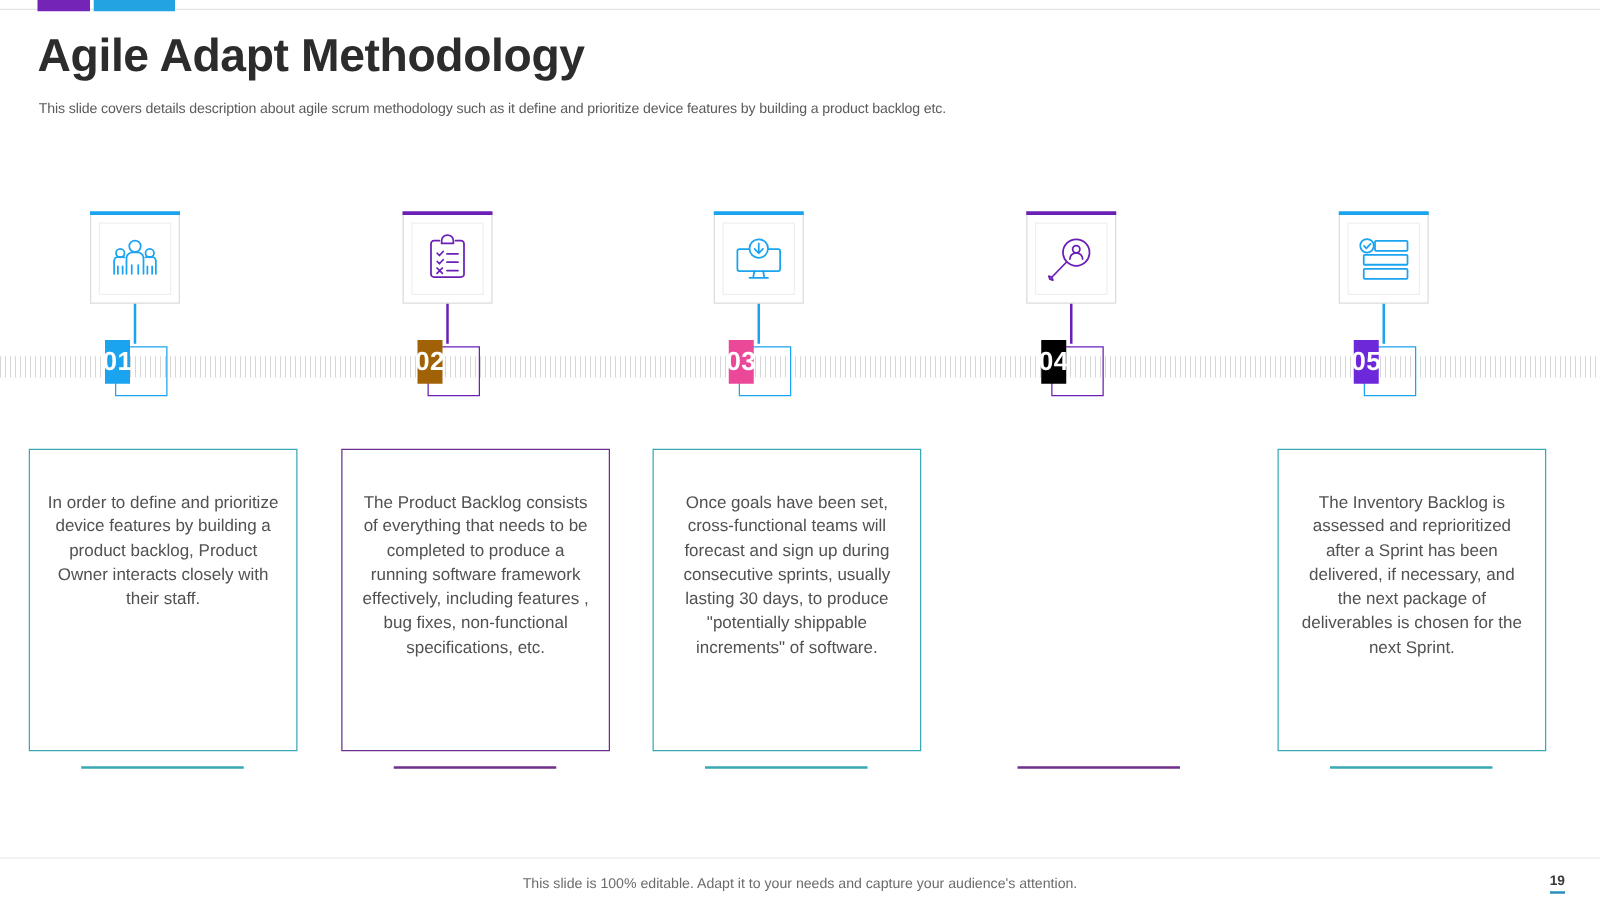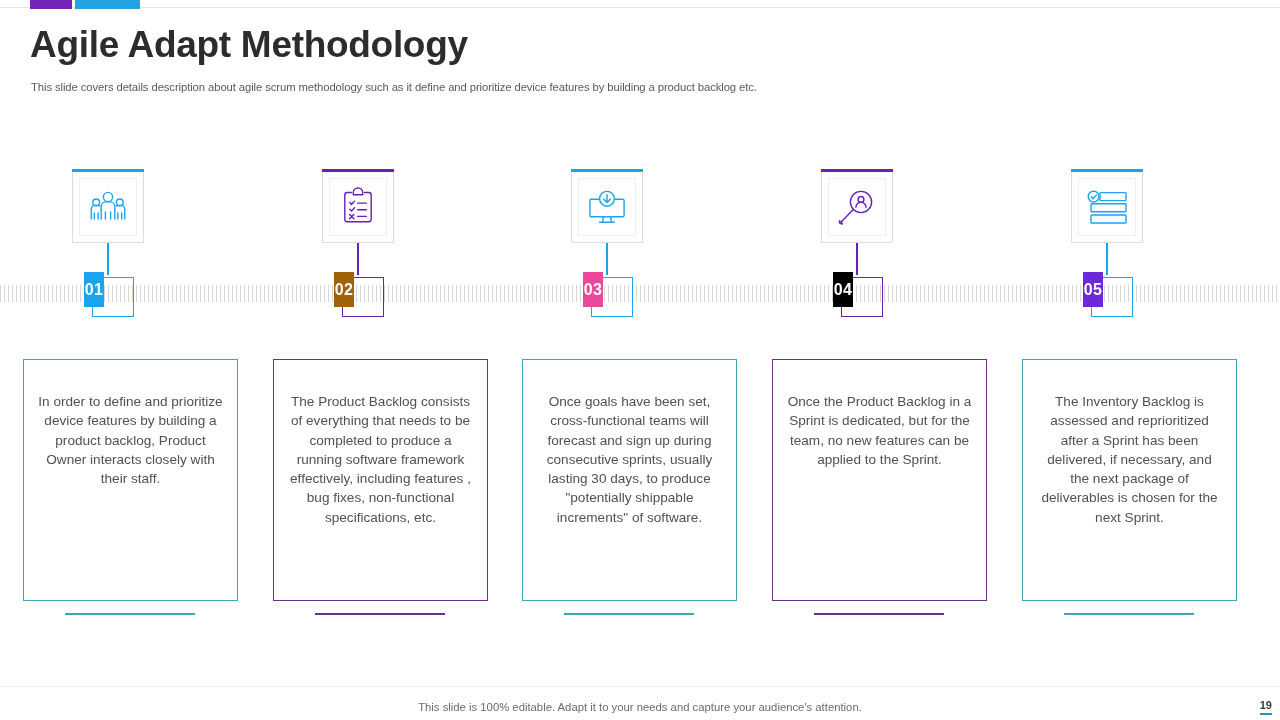--- a/index.html
+++ b/index.html
@@ -128,21 +128,21 @@
     background: transparent;
   }
   .badge-fill {
     position: absolute;
     left: 0; top: 0;
     width: 20px; height: 35px;
     display: flex;
     align-items: center;
     justify-content: center;
     color: #ffffff;
-    font-size: 16px;
+    font-size: 21px;
     font-weight: bold;
     letter-spacing: 0.3px;
   }
 
   
   .text-card {
     position: absolute;
     top: 359px;
     left: 6px;
     width: 215px;
@@ -177,21 +177,21 @@
   #footer-note {
     position: absolute;
     left: 0; top: 701px;
     width: 1280px;
     text-align: center;
     font-size: 11.3px;
     color: #6b6b6b;
   }
   #page-number {
     position: absolute;
-    right: 8px; top: 699px;
+    right: 28px; top: 699px;
     font-size: 11px;
     font-weight: bold;
     color: #3b3b3b;
     padding-bottom: 2px;
     border-bottom: 2px solid #2a8fbd;
   }
 </style>
 </head>
 <body>
 
@@ -289,23 +289,20 @@
             <path d="M18.9 20.2c0-2.8 2.3-5 5.1-5s5.1 2.2 5.1 5" fill="none" stroke="#6a1fb5" stroke-width="1.4" stroke-linecap="round" stroke-linejoin="round"></path>
             <circle cx="24" cy="12.4" r="2.9" fill="none" stroke="#6a1fb5" stroke-width="1.4" stroke-linecap="round" stroke-linejoin="round"></circle>
           </svg>
         </div>
       </div>
       <div class="connector" style="background:#6a1fb5"></div>
       <div class="badge-wrap">
         <div class="badge-outline" style="border-color:#6a1fb5"></div>
         <div class="badge-fill" style="background:#000000">04</div>
       </div>
-      <div class="text-card" style="border-color:#6f2f8f">
-        <p>Once the Product Backlog in a Sprint is dedicated, but for the team, no new features can be applied to the Sprint.</p>
-      </div>
       <div class="card-underline" style="background:#6f2f8f"></div>
     </div>
     <div class="step" style="left: 1016px;">
       <div class="icon-card">
         <div class="icon-card-top" style="background:#1aa3ef"></div>
         <div class="icon-inner">
           <svg width="42" height="34" viewBox="0 0 42 34">
             <circle cx="7.6" cy="6.6" r="5.4" fill="none" stroke="#1aa3ef" stroke-width="1.4" stroke-linecap="round" stroke-linejoin="round"></circle>
             <path d="M5.2 6.7l1.9 2 3.3-3.6" fill="none" stroke="#1aa3ef" stroke-width="1.4" stroke-linecap="round" stroke-linejoin="round"></path>
             <rect x="14" y="2.6" width="26" height="8" rx="0.8" fill="none" stroke="#1aa3ef" stroke-width="1.4" stroke-linecap="round" stroke-linejoin="round"></rect>

